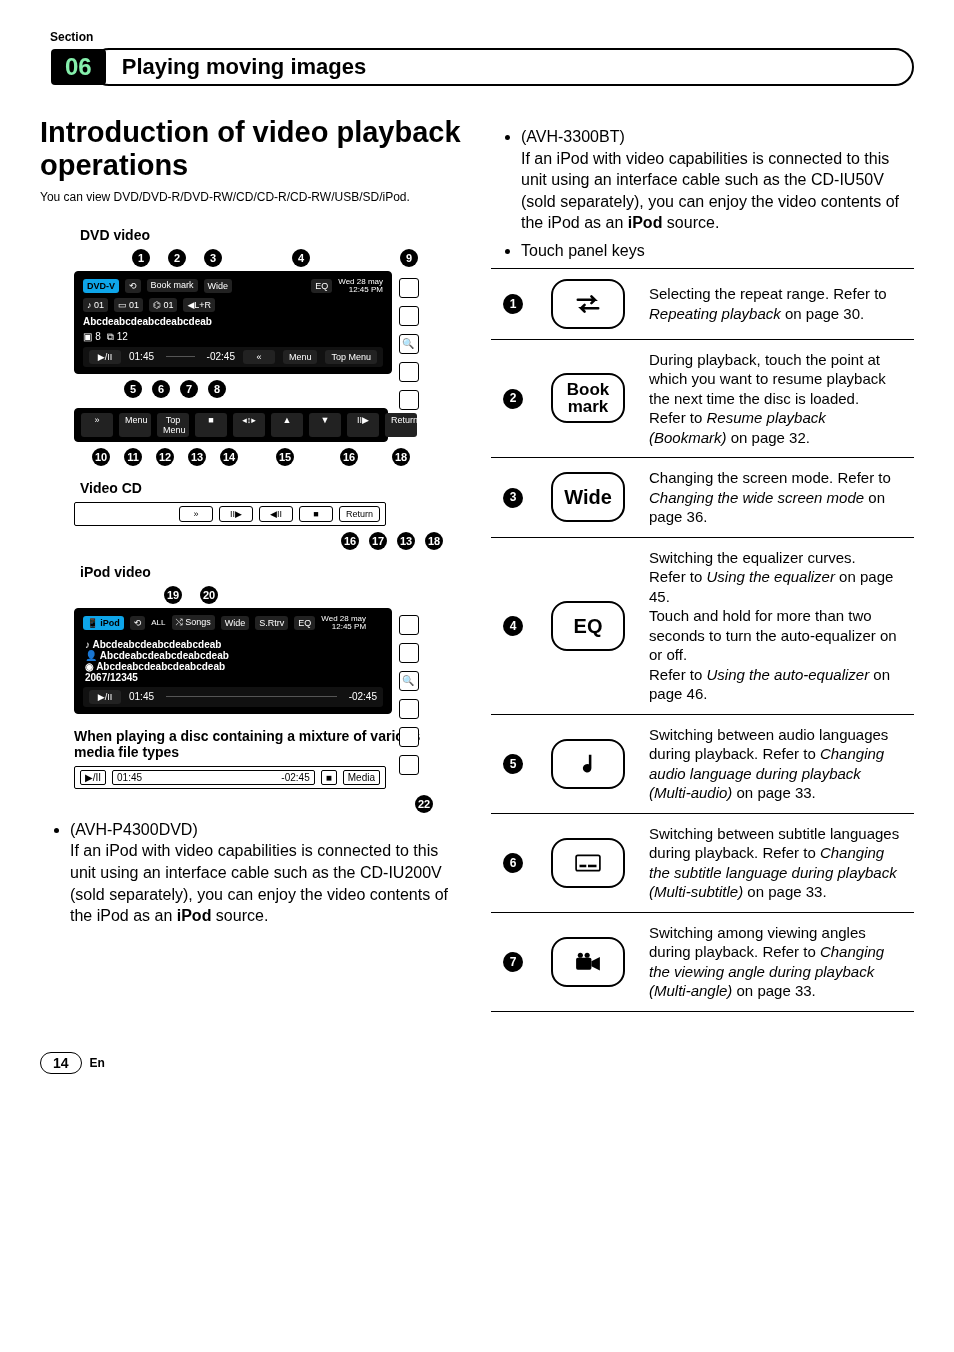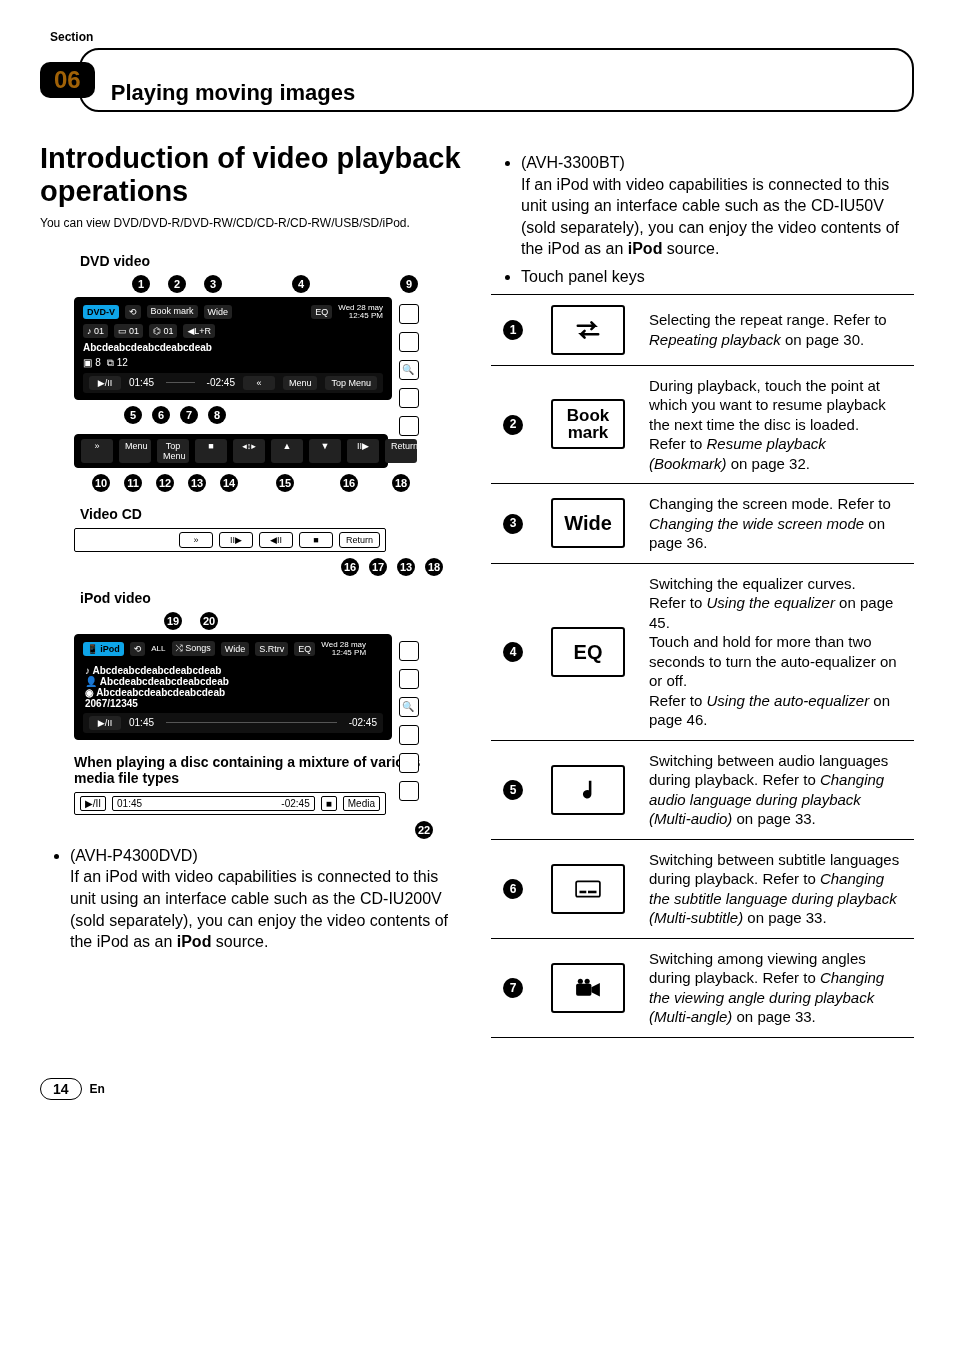--- a/index.html
+++ b/index.html
@@ -20,42 +20,42 @@
     margin-bottom: 4px;
     margin-left: 10px;
   }
   .section-header {
     display: flex;
     align-items: center;
     margin-bottom: 30px;
   }
   .section-number-badge {
     background: #000;
-    color: #a16207;
+    color: #86efac;
     font-weight: bold;
     font-size: 24px;
     padding: 4px 14px;
-    border-radius: 10px;
+    border-radius: 4px;
     margin-right: 0;
     z-index: 2;
+    margin-left: 11px;
   }
   .section-title-wrap {
     border: 2px solid #000;
     border-radius: 20px;
     padding: 4px 20px 4px 20px;
     margin-left: -16px;
     flex: 1;
     display: flex;
     align-items: center;
   }
   .section-title {
     font-size: 22px;
     font-weight: bold;
     margin-left: 10px;
-    margin-top: 26px;
   }
   .cols {
     display: flex;
     gap: 28px;
   }
   .col {
     flex: 1;
     min-width: 0;
   }
   h1.intro {
@@ -183,21 +183,21 @@
     padding: 10px 8px;
     vertical-align: middle;
     font-size: 15px;
     line-height: 1.3;
   }
   .keytable tr:last-child td { border-bottom: 1px solid #000; }
   .keytable .col-num { width: 28px; text-align:center; }
   .keytable .col-icon { width: 90px; text-align:center; }
   .key-icon-box {
     display:inline-flex; align-items:center; justify-content:center;
-    width:70px; height:46px; border:2px solid #000; border-radius:3px;
+    width:70px; height:46px; border:2px solid #000; border-radius:16px;
     font-size:18px; font-weight:bold;
     flex-direction:column;
     line-height:1;
   }
   .italic { font-style: italic; }
   .footer {
     margin-top: 40px;
     display:flex; align-items:center; gap:8px;
   }
   .page-num {

